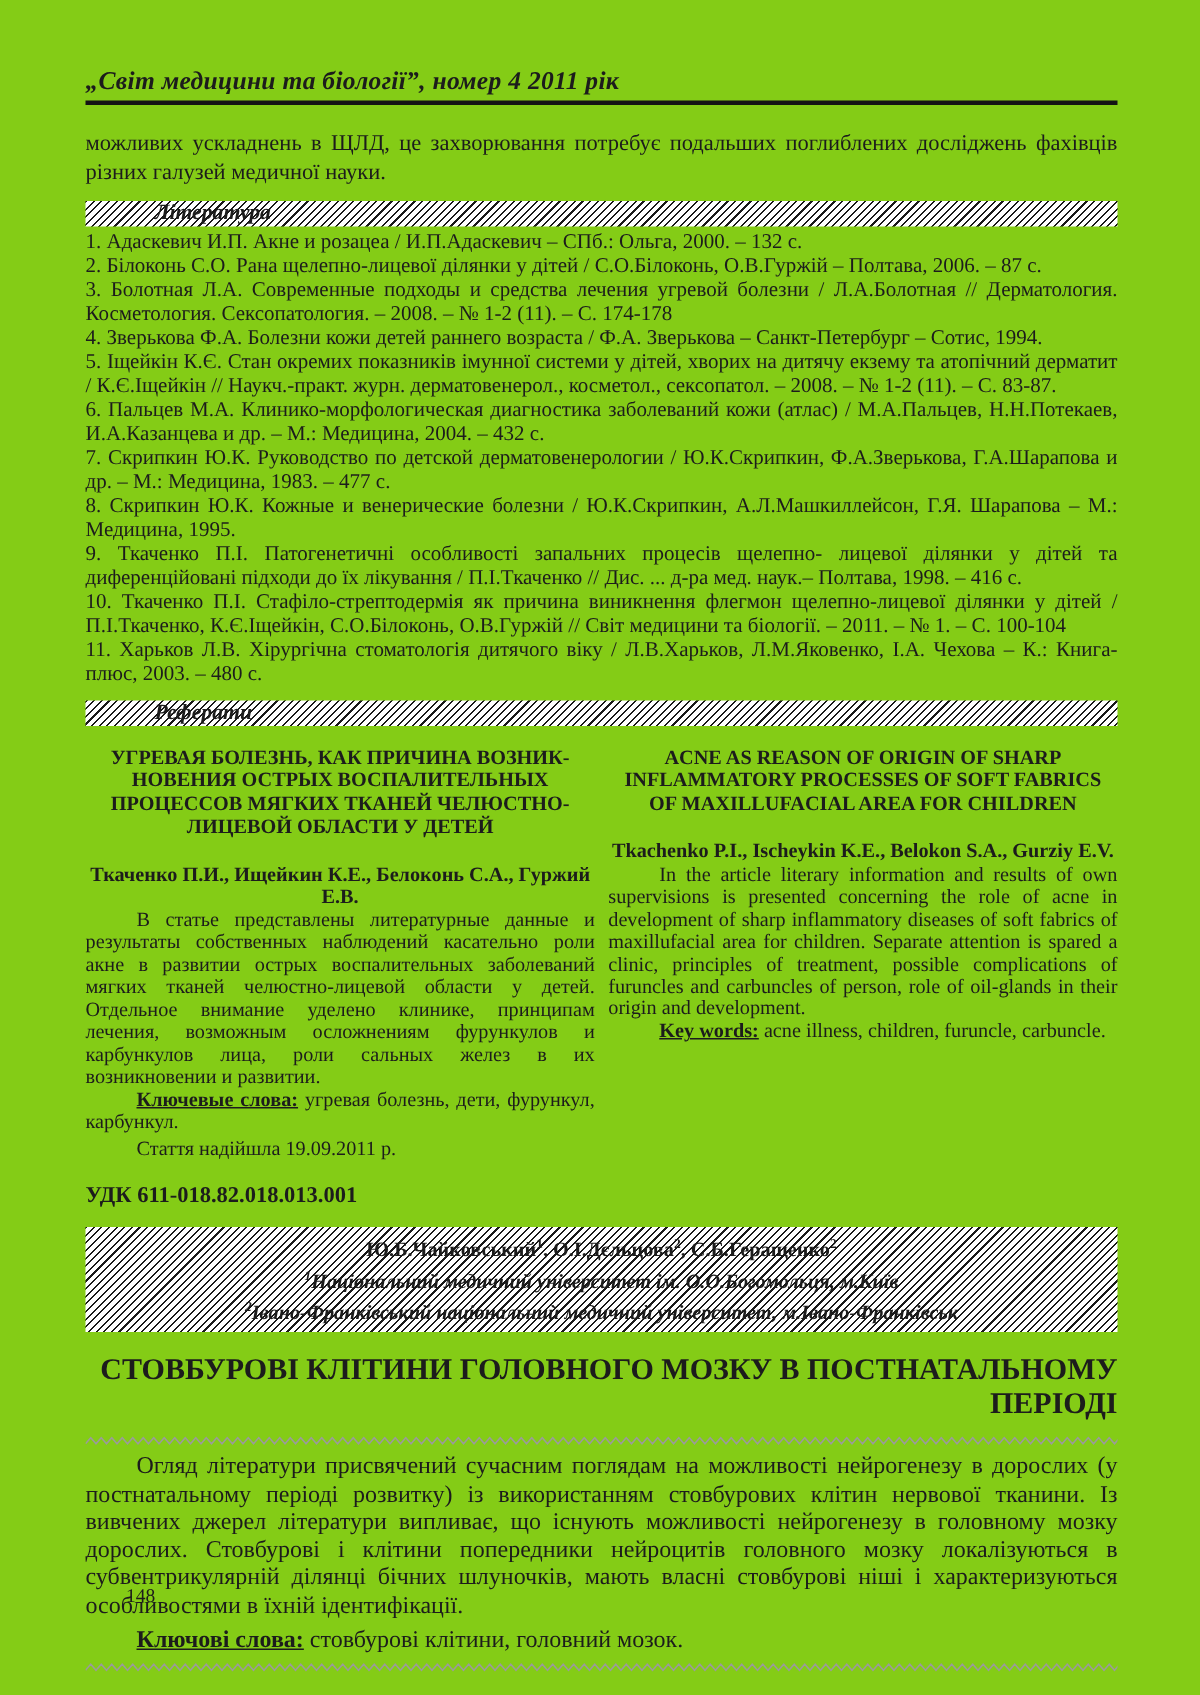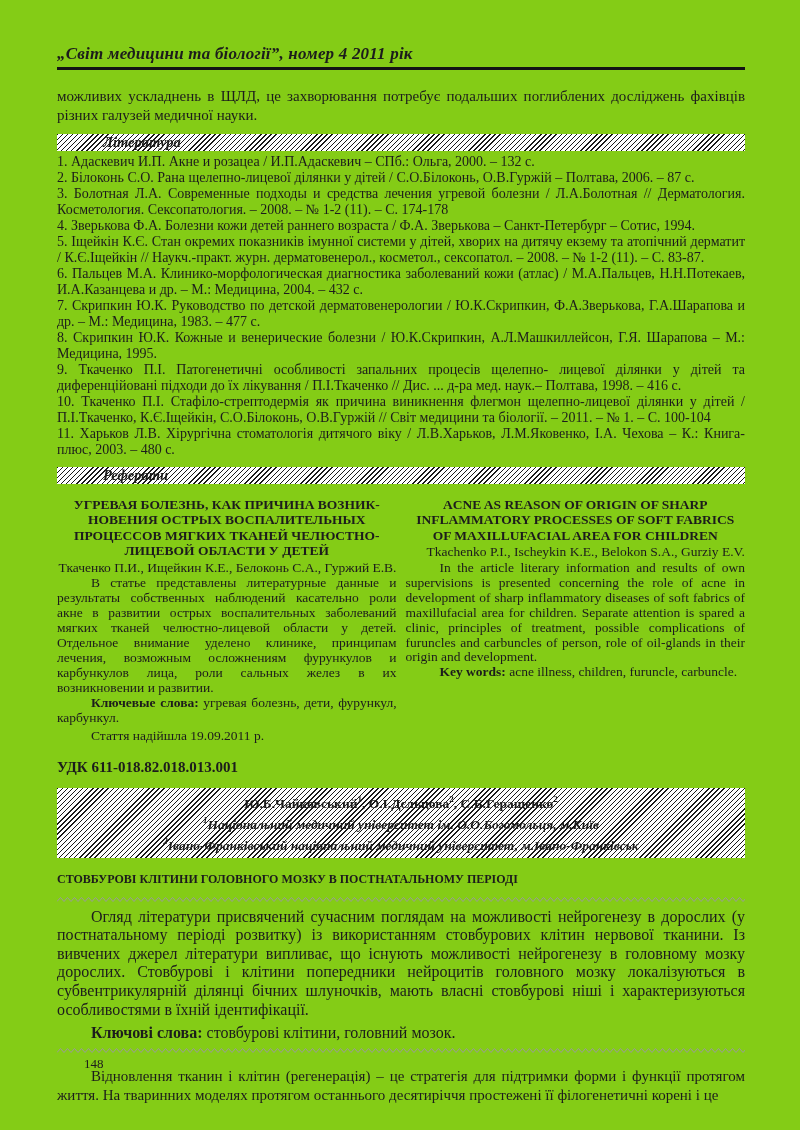--- a/index.html
+++ b/index.html
@@ -66,31 +66,31 @@
     font-size: 13.5px;
     line-height: 1.11;
   }
   .col { flex: 1 1 0; min-width: 0; }
   .abs-title {
     text-align: center;
     font-weight: bold;
     line-height: 1.14;
   }
   .abs-authors {
-    text-align: right;
-    font-weight: normal;
-    margin-top: 1px;
+    text-align: center;
+    font-weight: bold;
+    margin-top: 16px;
     line-height: 1.14;
   }
   .col p {
     margin: 0;
     text-align: justify;
     text-indent: 34px;
   }
-  .bold { font-weight: bold; }
+  .bold { font-weight: bold; text-decoration: underline; }
   .received {
     text-align: right;
     text-indent: 0;
     margin-top: 3px !important;
   }
   
   .udc {
     margin-top: 16px;
     font-size: 15px;
     font-weight: bold;
@@ -101,22 +101,22 @@
     text-align: center;
     font-size: 13.5px;
     font-weight: bold;
     line-height: 16.5px;
     background: repeating-linear-gradient(135deg, #191919 0px, #191919 1px, #ffffff 1px, #ffffff 3.6px);
   }
   .hatch-block sup { font-size: 9px; }
   .affil { font-style: italic; }
   .article-title {
     margin: 14px 0 0 0;
-    text-align: left;
-    font-size: 12px;
+    text-align: right;
+    font-size: 20px;
     font-weight: bold;
   }
   .zigzag { display: block; margin-top: 9px; }
   .zigzag.second { margin-top: 4px; }
   .a2 {
     margin: 5px 0 0 0;
     font-size: 16px;
     line-height: 1.16;
     text-align: justify;
     text-indent: 34px;

